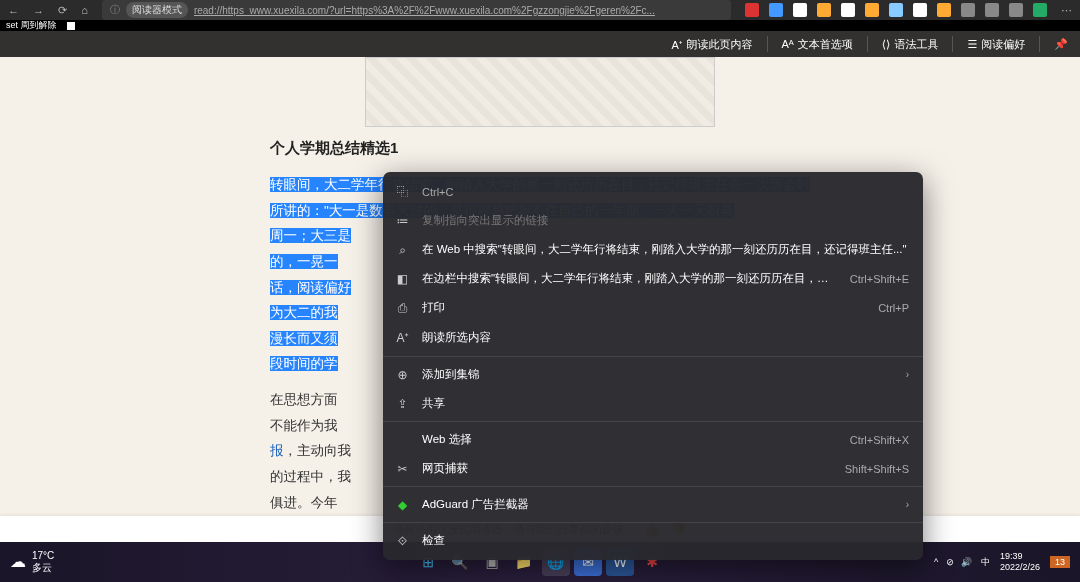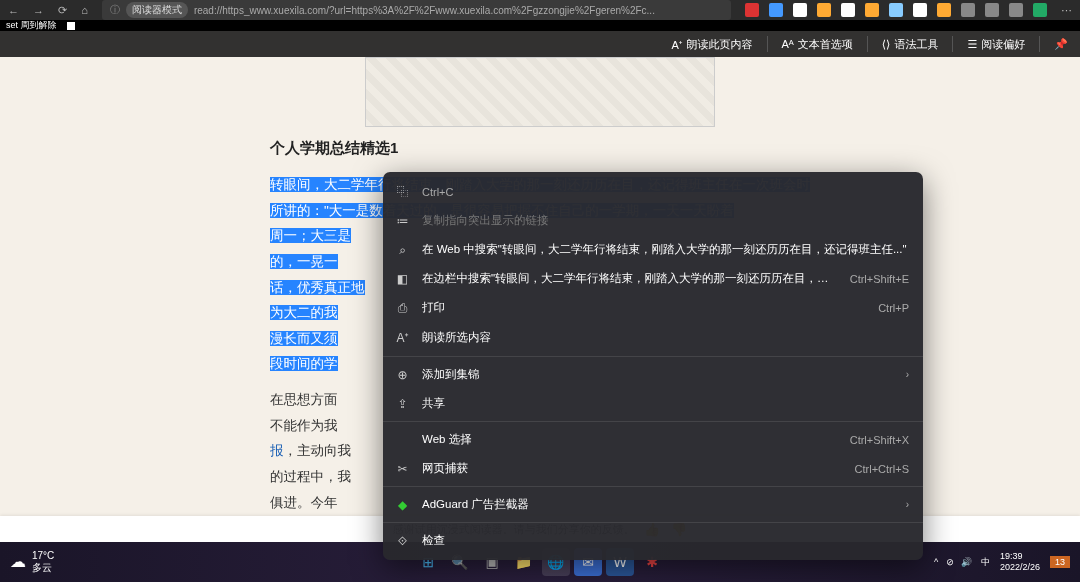--- a/index.html
+++ b/index.html
@@ -1,21 +1,21 @@
 <!DOCTYPE html>
 <html><head>
 <meta charset="utf-8">
 <style>
 * { margin: 0; padding: 0; box-sizing: border-box; }
 body { font-family: "Microsoft YaHei", sans-serif; width: 1080px; height: 582px; overflow: hidden; background: #f5f0e8; position: relative; }
 .browser-top { background: #2b2b2b; height: 20px; display: flex; align-items: center; padding: 0 8px; gap: 14px; color: #ccc; font-size: 11px; }
 .nav-btn { color: #bbb; cursor: pointer; }
 .addrbar { flex: 1; background: #3a3a3a; border-radius: 3px; padding: 2px 8px; display: flex; align-items: center; gap: 6px; font-size: 10px; }
 .addr-pill { background: #555; border-radius: 8px; padding: 1px 6px; color: #ddd; font-size: 10px; }
-.addr-txt { color: #aaa; overflow: hidden; white-space: nowrap; }
+.addr-txt { color: #aaa; overflow: hidden; white-space: nowrap; text-decoration: underline; }
 .ext-icons { display: flex; gap: 10px; align-items: center; }
 .ext-ic { width: 14px; height: 14px; border-radius: 2px; }
 .black-strip { background: #000; color: #fff; height: 11px; font-size: 9px; padding: 0 6px; display: flex; align-items: center; gap: 10px; }
 .chk { width: 8px; height: 8px; background: #fff; }
 .reader-bar { background: #323130; height: 26px; display: flex; align-items: center; justify-content: flex-end; padding: 0 12px; gap: 14px; color: #fff; font-size: 11px; }
 .reader-item { display: flex; align-items: center; gap: 4px; cursor: pointer; }
 .divider { width: 1px; height: 16px; background: #555; }
 .content { position: absolute; top: 57px; left: 0; right: 0; bottom: 40px; background: #f5f0e8; overflow: hidden; }
 .article { width: 540px; margin: 0 auto; padding-top: 0; }
 .img-placeholder { width: 350px; height: 70px; background: linear-gradient(45deg,#e8e4dc 25%,#f0ece4 25%,#f0ece4 50%,#e8e4dc 50%,#e8e4dc 75%,#f0ece4 75%); background-size: 20px 20px; margin: 0 auto 12px; border: 1px solid #ccc; }
@@ -107,21 +107,21 @@
 
 <div class="content">
   <div class="article">
     <div class="img-placeholder"></div>
     <div class="heading">个人学期总结精选1</div>
     <div class="para">
       <span class="hilite">转眼间，大二学年行将结束，刚踏入大学的那一刻还历历在目，还记得班主任在一次班会时所讲的："大一是数着天过的，是很容易把握不住自己的一学期，一天一天盼着</span>
       <div id="p1-left">
           <div><span class="hilite">周一；大三是</span></div>
           <div><span class="hilite">的，一晃一</span></div>
-          <div><span class="hilite">话，优秀真正地</span></div>
+          <div><span class="hilite">话，阅读偏好</span></div>
           <div><span class="hilite">为大二的我</span></div>
           <div><span class="hilite">漫长而又须</span></div>
           <div><span class="hilite">段时间的学</span></div>
         </div>
     </div>
     <div class="para">
       <div id="p2-left">
           <div>在思想方面</div>
           <div>不能作为我</div>
         </div>
@@ -176,21 +176,21 @@
     </div>
     <div class="ctx-sep"></div>
     <div class="ctx-item">
       <span class="ctx-ic"></span>
       <span class="ctx-lbl">Web 选择</span>
       <span class="ctx-kbd">Ctrl+Shift+X</span>
     </div>
     <div class="ctx-item">
       <span class="ctx-ic">✂</span>
       <span class="ctx-lbl">网页捕获</span>
-      <span class="ctx-kbd">Ctrl+Ctrl+S</span>
+      <span class="ctx-kbd">Shift+Shift+S</span>
     </div>
     <div class="ctx-sep"></div>
     <div class="ctx-item">
       <span class="ctx-ic" style="color: rgb(51, 204, 51);">◆</span>
       <span class="ctx-lbl">AdGuard 广告拦截器</span>
       <span class="ctx-chev">›</span>
     </div>
     <div class="ctx-sep"></div>
     <div class="ctx-item">
       <span class="ctx-ic">⟐</span>

